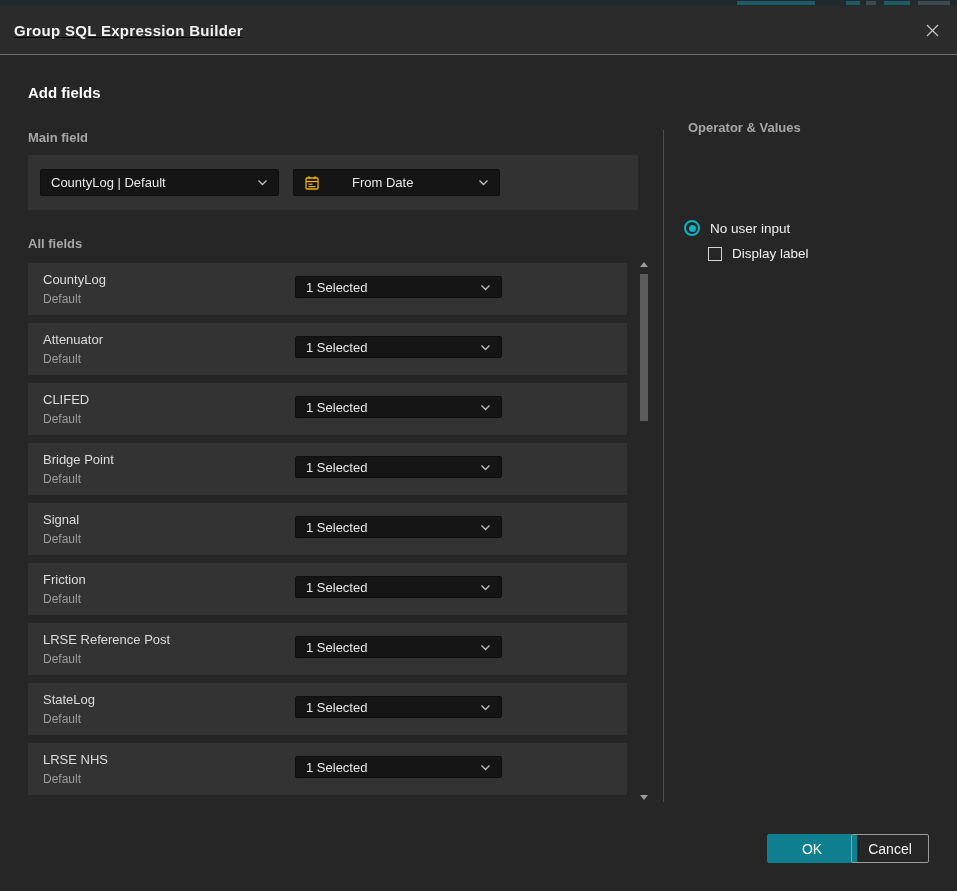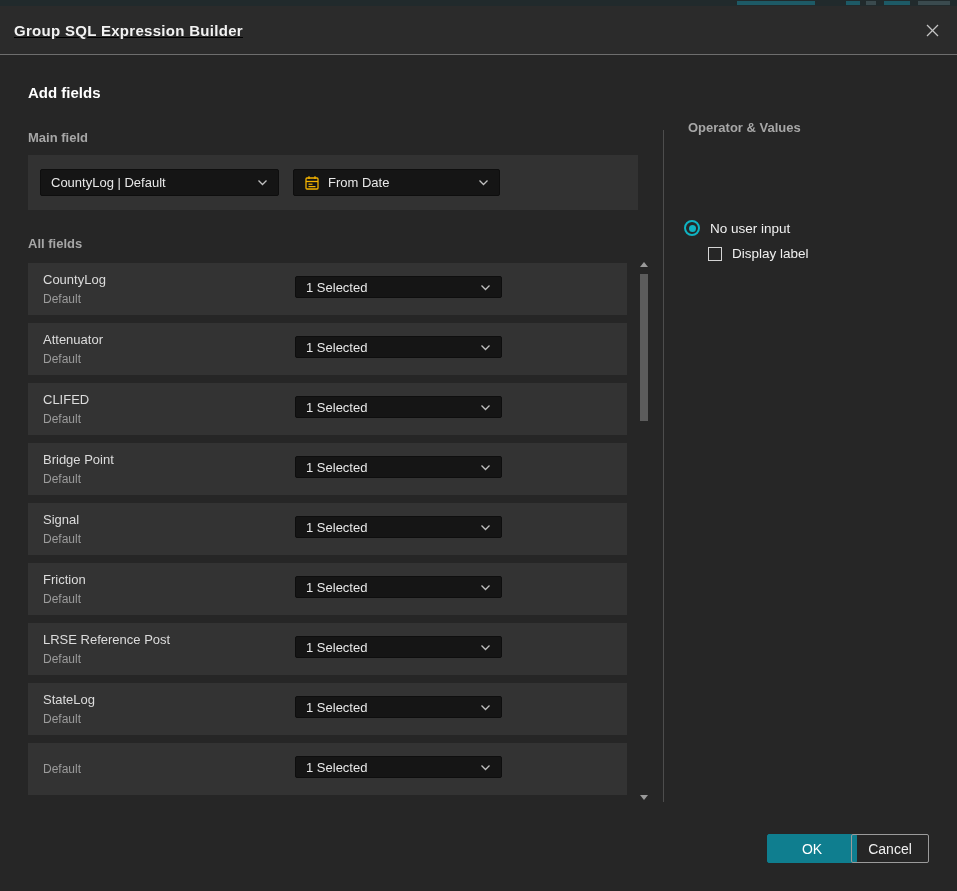--- a/index.html
+++ b/index.html
@@ -42,21 +42,21 @@
   .main-panel{position:absolute;left:28px;top:149px;width:610px;height:55px;background:#323232;}
 
   .dd{
     position:absolute;display:flex;align-items:center;
     background:#151515;border:1px solid #0e0e0e;border-radius:2px;
     color:#e8e8e8;font-size:13px;padding:0 10px;cursor:pointer;
   }
   .dd .dd-label{white-space:nowrap;overflow:hidden;}
   .dd .chev{margin-left:auto;display:flex;align-items:center;padding-left:8px;}
   .dd-layer{left:12px;top:14px;width:239px;height:27px;}
-  .dd-field{left:265px;top:14px;width:207px;height:27px;}
+  .dd-field{left:265px;top:14px;width:207px;height:27px;gap:24px;}
   .dd-field .cal{display:flex;align-items:center;margin-right:8px;}
   .dd-operator{left:688px;top:151px;width:239px;height:26px;}
 
   .fields-list{position:absolute;left:28px;top:257px;width:599px;}
   .field-row{
     position:relative;width:599px;height:52px;background:#333333;margin-bottom:8px;
     display:flex;flex-direction:column;justify-content:center;padding-left:15px;
   }
   .field-name{font-size:13px;color:#dcdcdc;margin-bottom:5px;}
   .field-sub{font-size:12px;color:#9b9b9b;}
@@ -242,20 +242,21 @@
         <span class="dd-label">1 Selected</span>
         <span class="chev">
           <svg width="11" height="7" viewBox="0 0 11 7">
               <path d="M1.5 1.5 L5.5 5.5 L9.5 1.5" stroke="#c0c0c0" stroke-width="1.3" fill="none"></path>
             </svg>
         </span>
       </div>
     </div>
 
     <div class="field-row">
+      <div class="field-name">LRSE NHS</div>
       <div class="field-sub">Default</div>
       <div class="dd dd-row">
         <span class="dd-label">1 Selected</span>
         <span class="chev">
           <svg width="11" height="7" viewBox="0 0 11 7">
               <path d="M1.5 1.5 L5.5 5.5 L9.5 1.5" stroke="#c0c0c0" stroke-width="1.3" fill="none"></path>
             </svg>
         </span>
       </div>
     </div>

